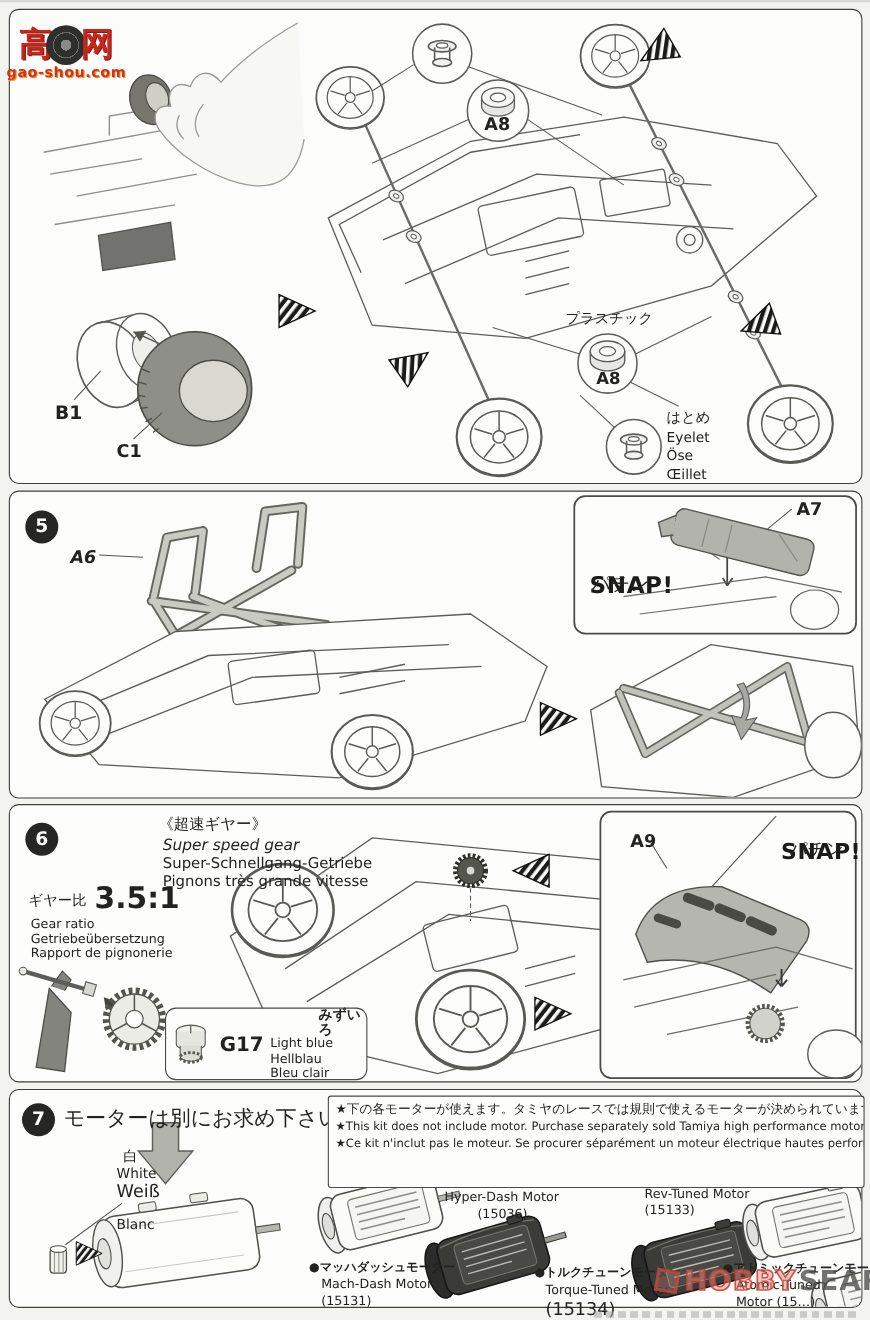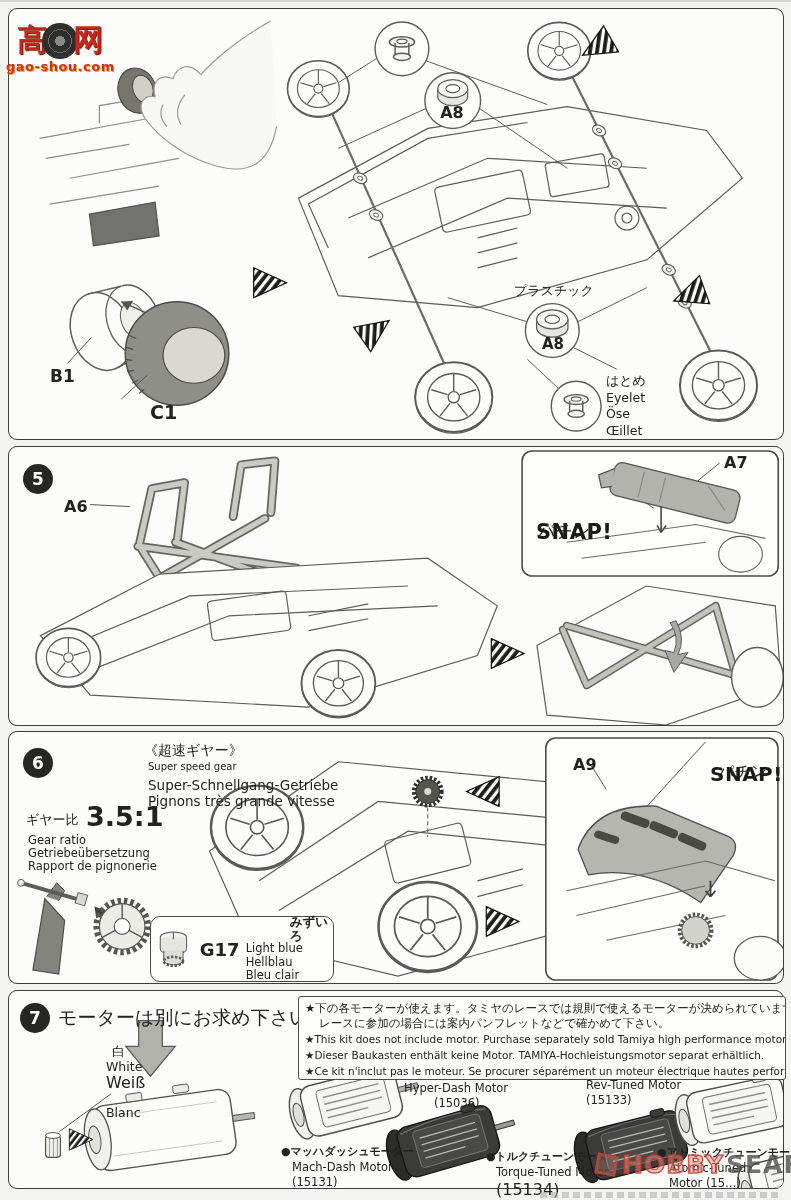--- a/index.html
+++ b/index.html
@@ -321,40 +321,40 @@
       <line x1="100" y1="104" x2="48" y2="142" stroke="#55554f" stroke-width="1"></line>
       <use href="#motorW" transform="translate(342,112) rotate(-14)"></use>
       <use href="#motorB" transform="translate(440,152) rotate(-16)"></use>
       <use href="#motorB" transform="translate(630,156) rotate(-14)"></use>
       <use href="#motorW" transform="translate(732,120) rotate(-12)"></use>
       <use href="#motorW" transform="translate(795,190) rotate(-14)"></use>
     </svg>
   </section>
 
   <div class="L b" style="left:50px;top:366px;font-size:17px;">B1</div>
-  <div class="L b" style="left:106px;top:400px;font-size:19px;margin-left:44px;">C1</div>
+  <div class="L b" style="left:106px;top:400px;font-size:16px;">C1</div>
   <div class="L b" style="left:432px;top:103px;width:40px;text-align:center;font-size:16px;">A8</div>
   <div class="L" style="left:514px;top:283px;font-size:13px;">プラスチック</div>
   <div class="L b" style="left:533px;top:335px;width:40px;text-align:center;font-size:15px;">A8</div>
   <div class="L" style="left:606px;top:373px;font-size:12.5px;line-height:16.5px;">
     <div style="font-size:13px;">はとめ</div>
     <div>Eyelet</div>
     <div>Öse</div>
     <div>Œillet</div>
   </div>
 
   <div class="numcirc" style="left:23px;top:464px;">5</div>
-  <div class="L b" style="left:64px;top:497px;font-size:16px;">A6</div>
+  <div class="L b" style="left:64px;top:497px;font-size:16px;font-style:italic;">A6</div>
   <div class="L snap" style="left:536px;top:494px;font-size:21px;">SNAP!</div>
   <div class="L" style="left:538px;top:521px;font-size:17px;">パチン</div>
   <div class="L b" style="left:724px;top:453px;font-size:16px;">A7</div>
 
   <div class="numcirc" style="left:23px;top:748px;">6</div>
   <div class="L" style="left:144px;top:742px;font-size:14px;">《超速ギヤー》</div>
-  <div class="L" style="left:148px;top:761px;font-size:10px;">Super speed gear</div>
+  <div class="L" style="left:148px;top:761px;font-size:14px;font-style:italic;">Super speed gear</div>
   <div class="L" style="left:148px;top:777px;font-size:13.5px;">Super-Schnellgang-Getriebe</div>
   <div class="L" style="left:148px;top:793px;font-size:13.5px;">Pignons très grande vitesse</div>
   <div class="L" style="left:26px;top:812px;font-size:13px;">ギヤー比</div>
   <div class="L b" style="left:86px;top:800px;font-size:27px;">3.5:1</div>
   <div class="L" style="left:28px;top:833px;font-size:11.5px;">Gear ratio</div>
   <div class="L" style="left:28px;top:846px;font-size:11.5px;">Getriebeübersetzung</div>
   <div class="L" style="left:28px;top:859px;font-size:11.5px;">Rapport de pignonerie</div>
   <div class="g17box">
     <svg width="42" height="54" viewBox="0 0 42 54">
       <ellipse cx="21" cy="14" rx="15" ry="6.5" fill="#f1f1eb" stroke="#55554f" stroke-width="1.2"></ellipse>
@@ -377,23 +377,21 @@
 
   <div class="numcirc" style="left:20px;top:1003px;">7</div>
   <div class="L" style="left:58px;top:1005px;font-size:19px;">モーターは別にお求め下さい</div>
   <div class="L" style="left:112px;top:1044px;font-size:13px;">白</div>
   <div class="L" style="left:106px;top:1059px;font-size:12.5px;">White</div>
   <div class="L" style="left:106px;top:1073px;font-size:16px;">Weiß</div>
   <div class="L" style="left:106px;top:1105px;font-size:12.5px;">Blanc</div>
 
   <div class="notes">
     <div class="n-jp">★下の各モーターが使えます。タミヤのレースでは規則で使えるモーターが決められています。</div>
-    <div class="n-jp n-ind">レースに参加の場合には案内パンフレットなどで確かめて下さい。</div>
     <div class="n-en">★This kit does not include motor. Purchase separately sold Tamiya high performance motor.</div>
-    <div class="n-en">★Dieser Baukasten enthält keine Motor. TAMIYA-Hochleistungsmotor separat erhältlich.</div>
     <div class="n-en">★Ce kit n'inclut pas le moteur. Se procurer séparément un moteur électrique hautes performances TAMIYA.</div>
   </div>
 
   <div class="L b" style="left:281px;top:1145px;font-size:11px;">●マッハダッシュモーター</div>
   <div class="L" style="left:292px;top:1160px;font-size:11.5px;">Mach-Dash Motor</div>
   <div class="L" style="left:292px;top:1175px;font-size:11.5px;">(15131)</div>
 
   <div class="L b" style="left:394px;top:1066px;font-size:11px;">●ハイパーダッシュモーター</div>
   <div class="L" style="left:404px;top:1081px;font-size:11.5px;">Hyper-Dash Motor</div>
   <div class="L" style="left:434px;top:1096px;font-size:11.5px;">(15036)</div>

